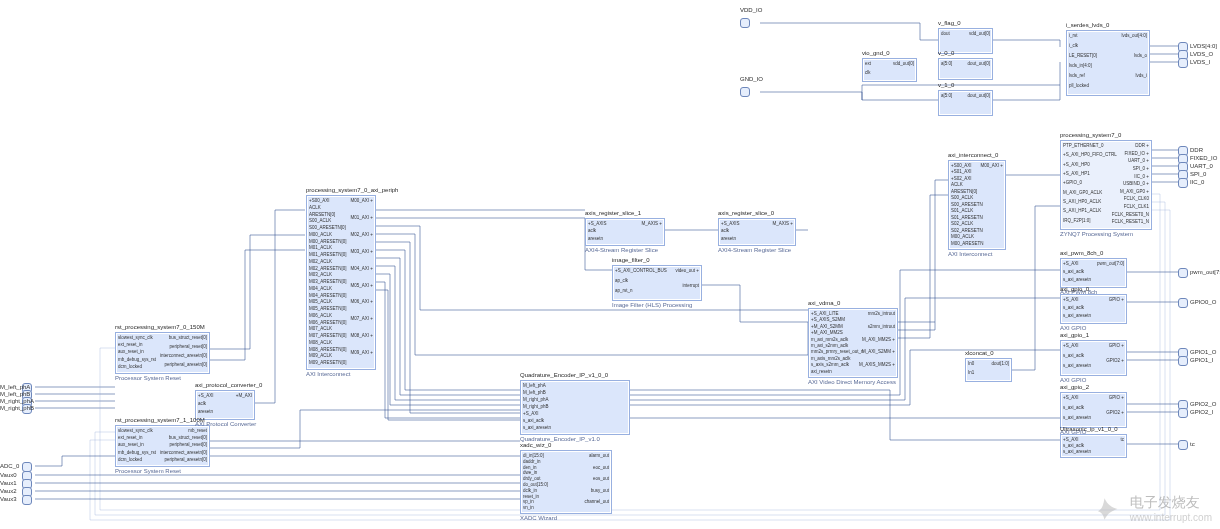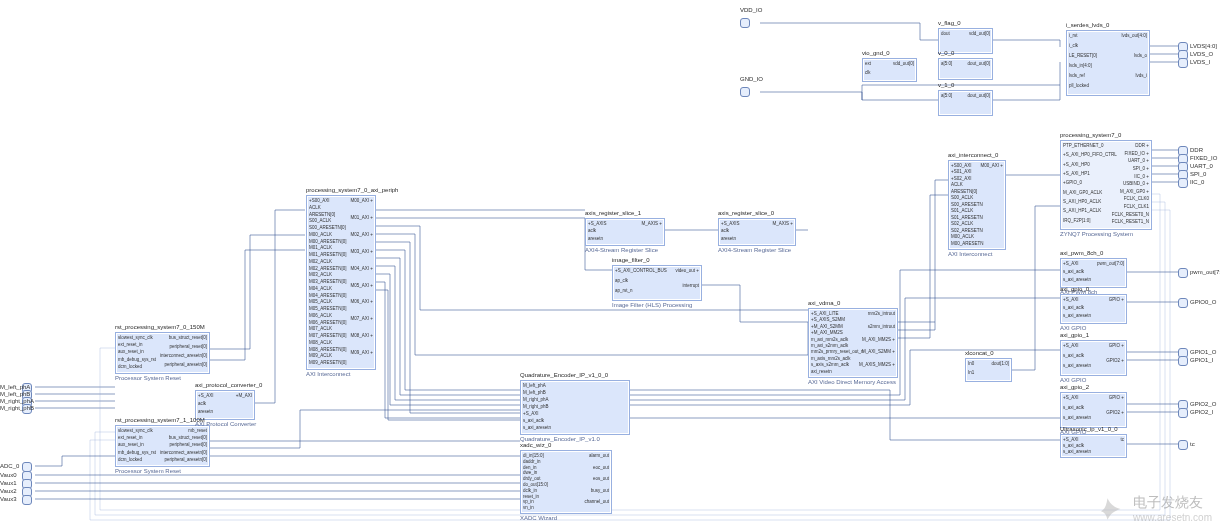--- a/index.html
+++ b/index.html
@@ -451,21 +451,21 @@
     <div class="portL" style="top: 11px;">In1</div>
     <div class="portR" style="top: 2px;">dout[1:0]</div>
   </div>
 
 <div class="watermark">
   <svg viewBox="0 0 24 24">
       <path fill="#bbb" d="M6 2c3 6 6 8 12 10-6 2-9 4-12 10-1-5-3-7-6-8 4-2 5-6 6-12z"></path>
     </svg>
   <div>
     <div>电子发烧友</div>
-    <div class="wm-sub">www.aresetn.com</div>
+    <div class="wm-sub">www.interrupt.com</div>
   </div>
 </div>
 
 <div class="blk-title" style="left: 938px; top: 20px;">v_flag_0</div>
 <div class="blk-title" style="left: 862px; top: 50px;">vio_gnd_0</div>
 <div class="blk-title" style="left: 938px; top: 50px;">v_0_0</div>
 <div class="blk-title" style="left: 938px; top: 82px;">v_1_0</div>
 <div class="blk-title" style="left: 1066px; top: 22px;">i_serdes_lvds_0</div>
 <div class="blk-title" style="left: 115px; top: 324px;">rst_processing_system7_0_150M</div>
 <div class="blk-title" style="left: 115px; top: 375px; color: rgb(90, 107, 151);">Processor System Reset</div>

